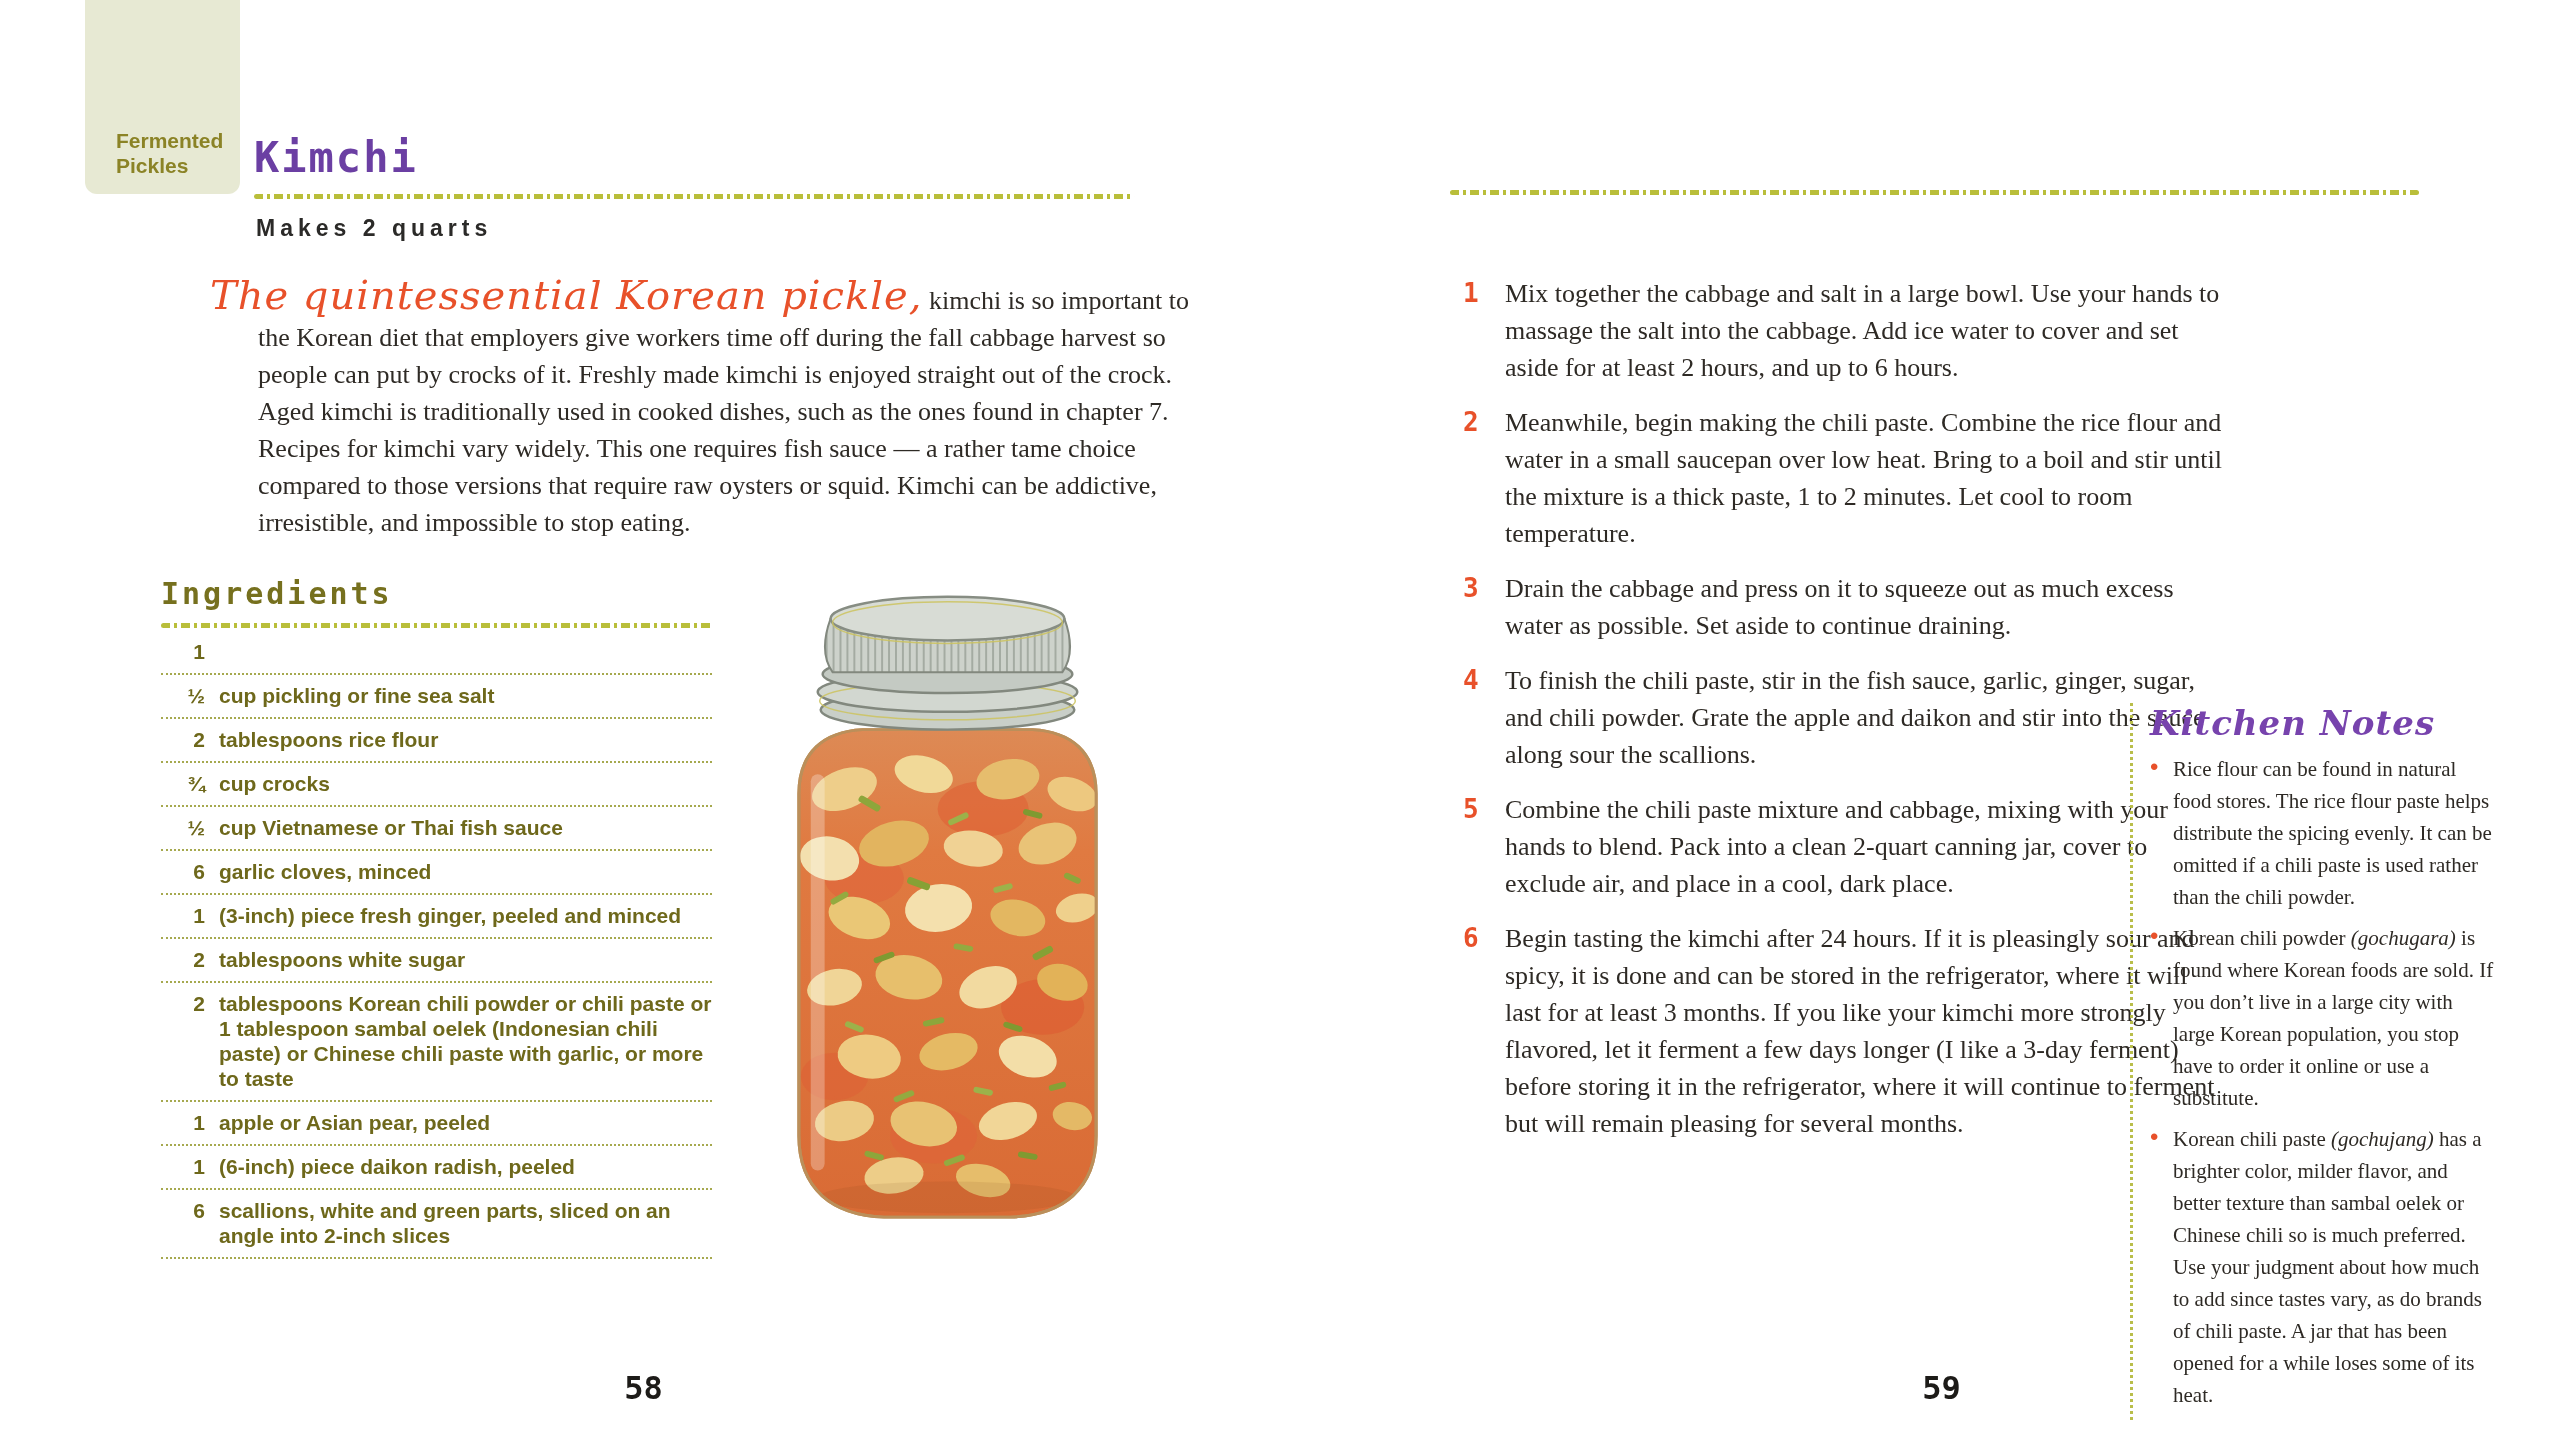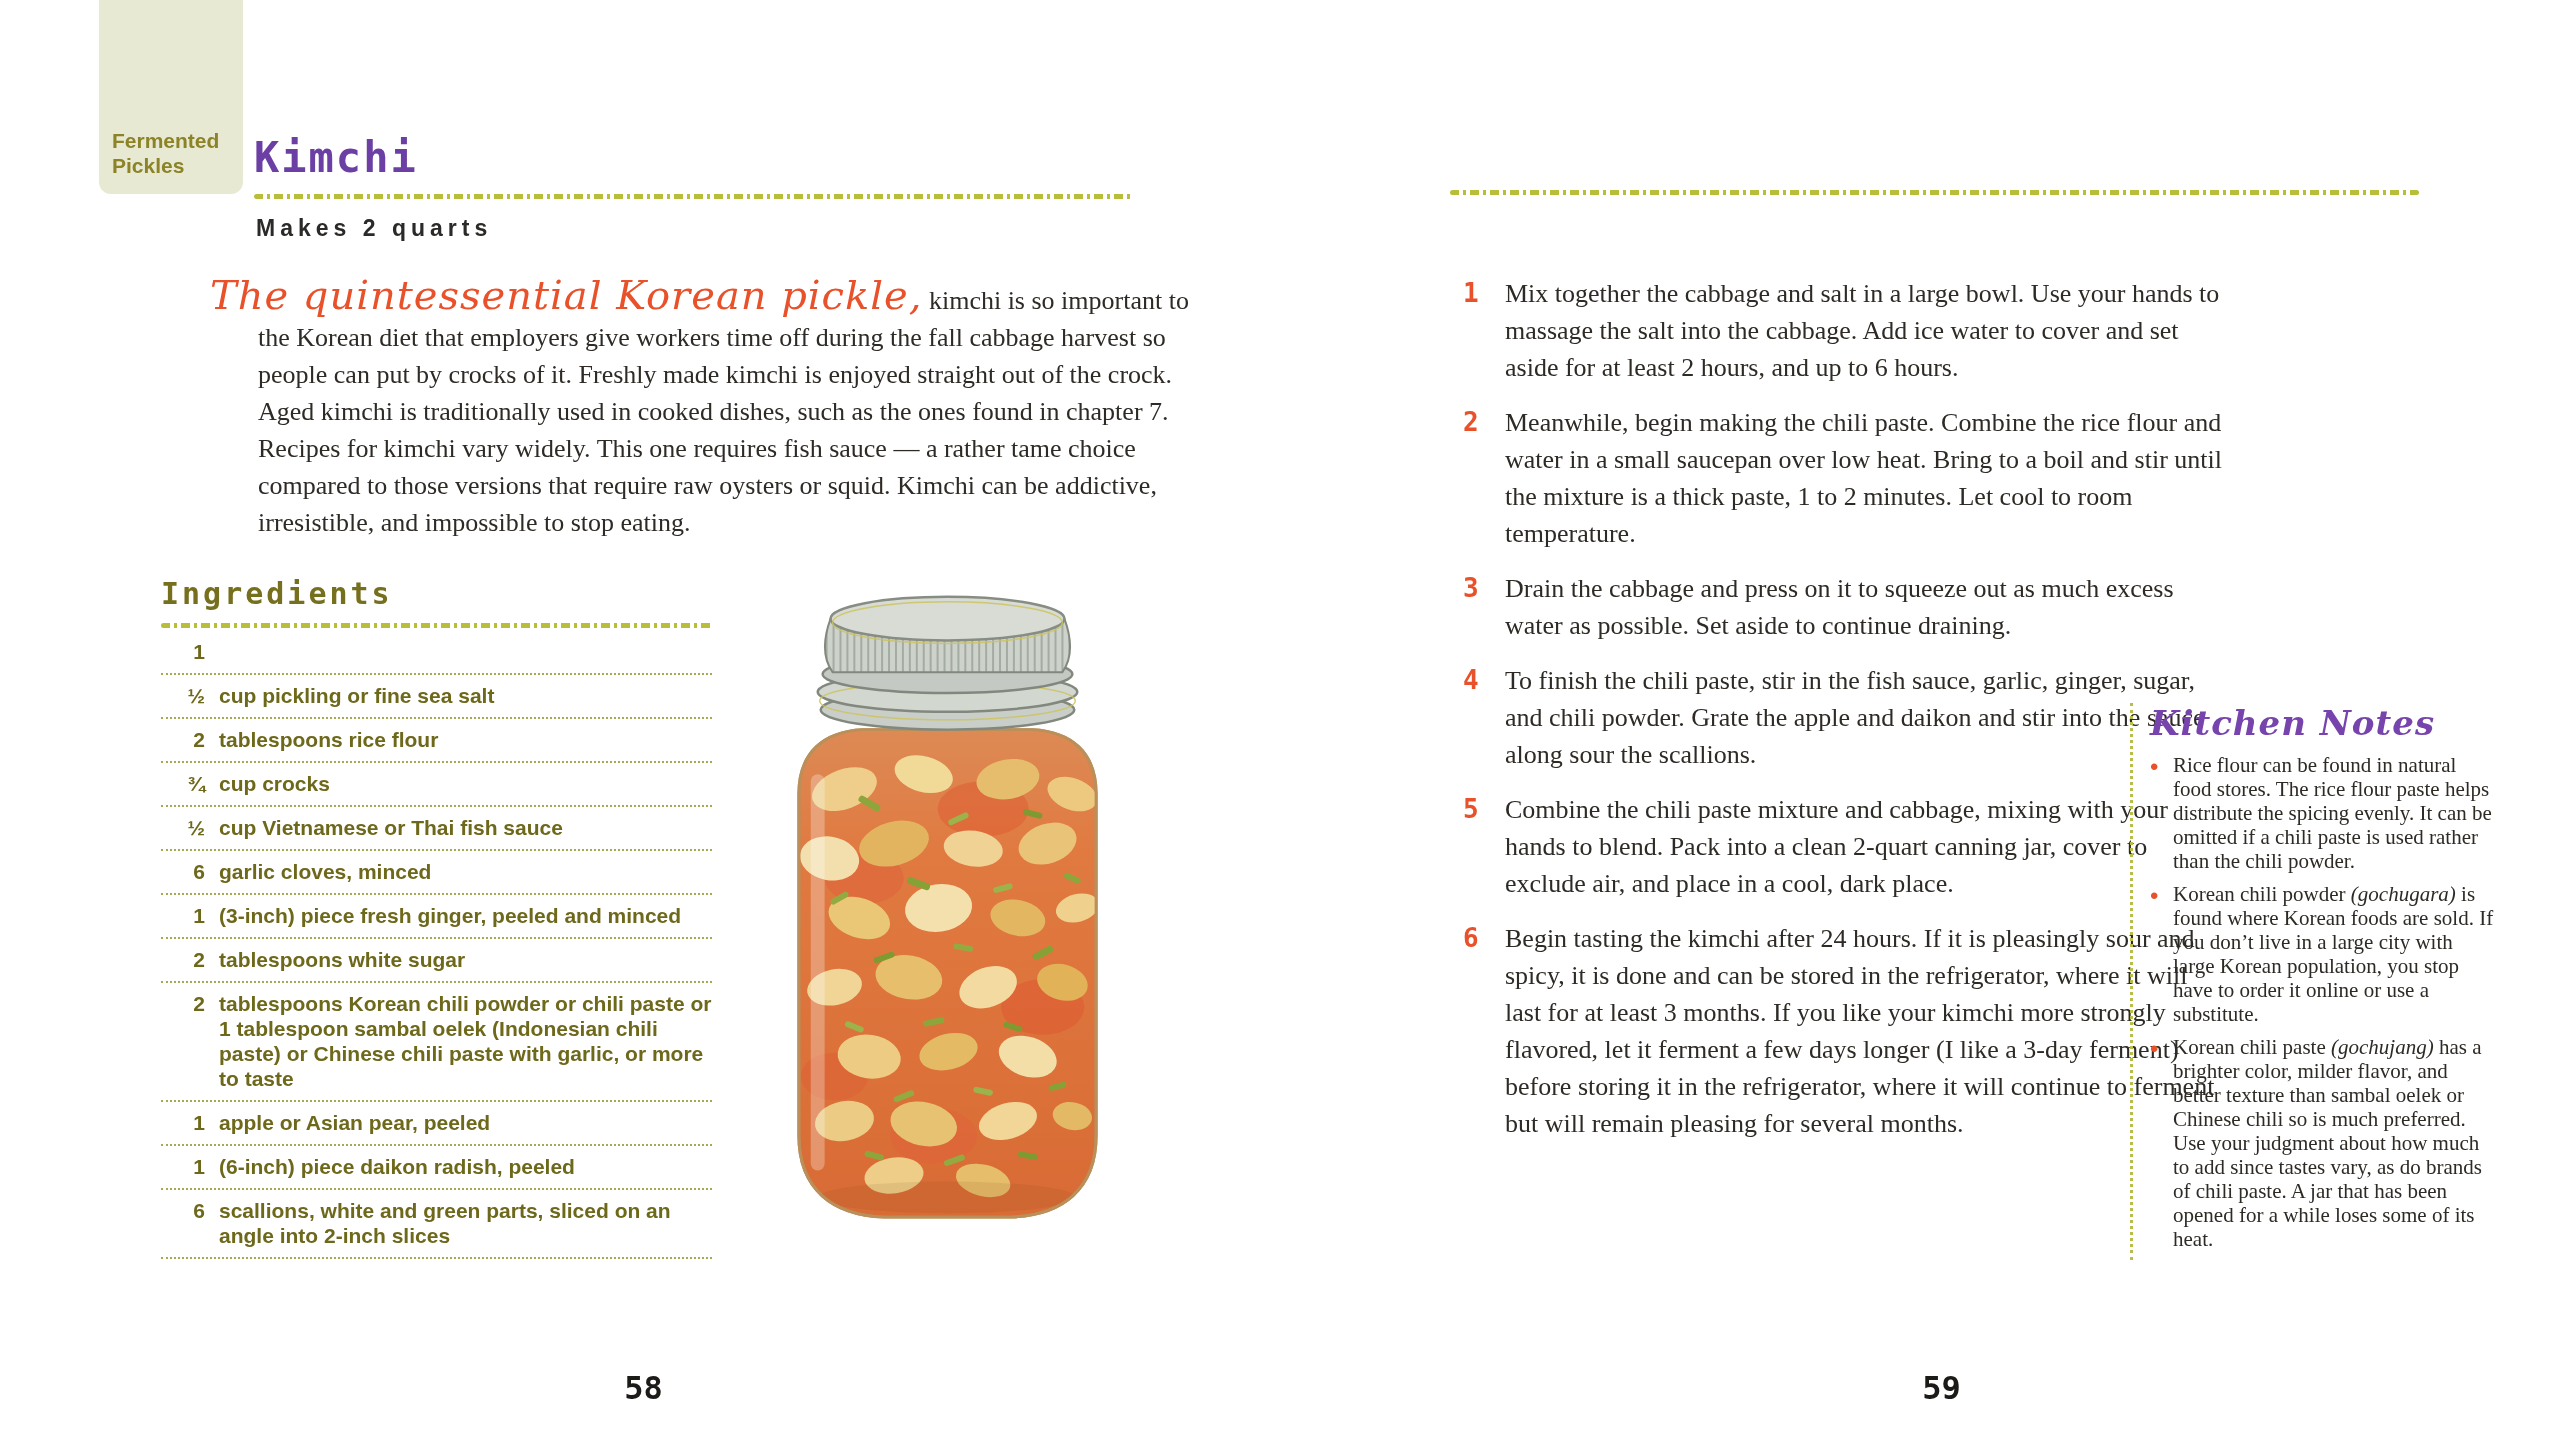--- a/index.html
+++ b/index.html
@@ -4,23 +4,23 @@
 <style>
   html,body{margin:0;padding:0;}
   body{
     width:2576px;height:1449px;position:relative;background:#ffffff;
     font-family:"Liberation Serif", serif;color:#2e2a25;overflow:hidden;
   }
   .abs{position:absolute;}
 
   
   .chapter-tab{
-    left:99px;top:0;width:144px;height:194px;background:#e7e9d3;
+    left:85px;top:0;width:155px;height:194px;background:#e7e9d3;
     border-radius:0 0 12px 12px;display:flex;flex-direction:column;
-    justify-content:flex-end;padding:0 0 16px 13px;box-sizing:border-box;
+    justify-content:flex-end;padding:0 0 16px 31px;box-sizing:border-box;
   }
   .chapter-tab span{
     font-family:"Liberation Sans", sans-serif;font-weight:bold;
     font-size:21px;line-height:25px;color:#8b8326;
   }
 
   
   .recipe-title{
     left:254px;top:133px;
     font-family:"DejaVu Sans Mono", monospace;font-weight:bold;
@@ -97,21 +97,21 @@
   }
   .kn-heading{
     font-family:"DejaVu Serif", serif;font-style:italic;
     font-size:34px;color:#7743ad;margin:0 0 10px 0;letter-spacing:1px;
   }
   .kn-item{
     display:grid;grid-template-columns:17px 1fr;column-gap:6px;
     margin-bottom:9px;
   }
   .kn-bullet{color:#e8512a;font-size:24px;line-height:28px;font-family:"Liberation Sans", sans-serif;}
-  .kn-text{font-size:21px;line-height:24px;color:#2e2a25;}
+  .kn-text{font-size:21px;line-height:32px;color:#2e2a25;}
   .kn-text i{font-style:italic;}
 </style>
 </head>
 <body>
 
 <div class="abs chapter-tab">
   <span>Fermented</span>
   <span>Pickles</span>
 </div>
 

